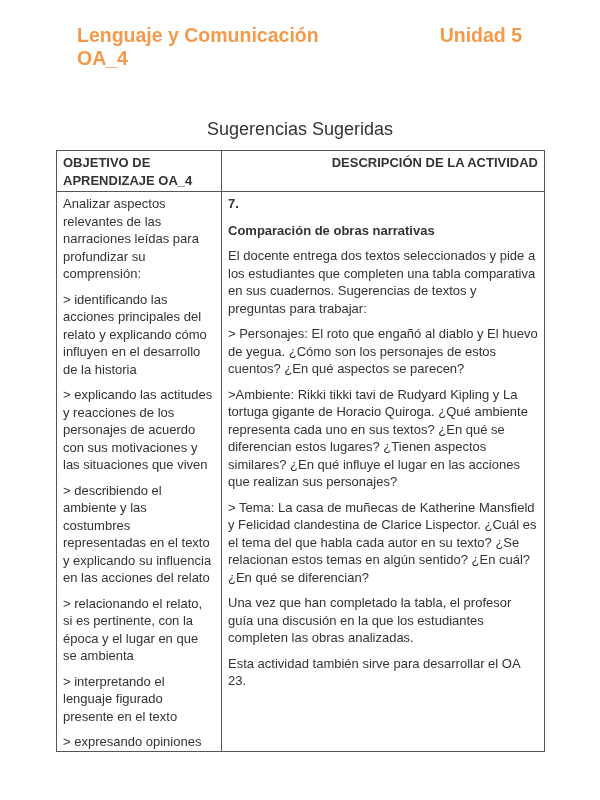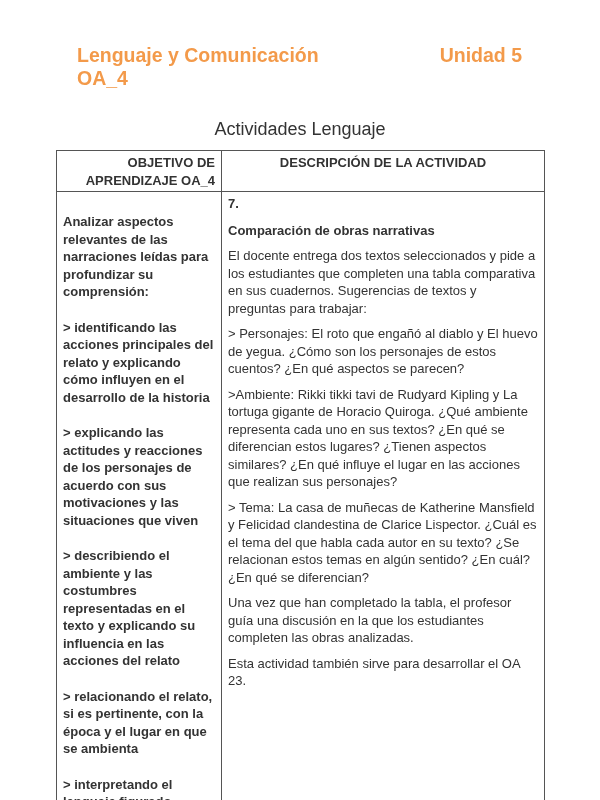--- a/index.html
+++ b/index.html
@@ -12,21 +12,21 @@
       height: 800px;
       position: relative;
       overflow: hidden;
       font-family: "Liberation Sans", sans-serif;
       color: #222222;
     }
     .header {
       position: absolute;
       left: 77px;
       right: 78px;
-      top: 44px;
+      top: 24px;
     }
     .header-row {
       display: flex;
       justify-content: space-between;
       align-items: baseline;
       font-weight: bold;
       font-size: 19.5px;
       line-height: 23px;
     }
     .orange { color: #f39a4a; }
@@ -53,29 +53,29 @@
       color: #333333;
       table-layout: fixed;
     }
     table.activities td, table.activities th {
       border: 1.5px solid #555555;
       vertical-align: top;
       padding: 3px 6px 0 6px;
     }
     th {
       font-weight: bold;
-      text-align: right;
+      text-align: left;
       height: 37px;
     }
-    th.desc-head { text-align: center; }
+    th.desc-head { text-align: right; }
     col.c1 { width: 165px; }
     col.c2 { width: 323px; }
     .left-col p {
-      margin: 18px 0 8px 0;
-      font-weight: bold;
+      margin: 0 0 8px 0;
+      font-weight: normal;
     }
     .left-col p:last-child { margin-bottom: 0; }
     .left-col { height: 518px; }
     .right-col p {
       margin: 0 0 8px 0;
     }
     .right-col .num, .right-col .activity-title {
       font-weight: bold;
     }
     .right-col .num { margin-bottom: 9px; }
@@ -86,21 +86,21 @@
 <div class="header">
   <div class="header-row">
     <span class="orange">Lenguaje y Comunicación</span>
     <span class="orange">Unidad 5</span>
   </div>
   <div class="header-row">
     <span class="orange">OA_4</span>
   </div>
 </div>
 
-<div class="section-title">Actividades Lenguaje</div>
+<div class="section-title">Sugerencias Sugeridas</div>
 
 <table class="activities">
   <colgroup>
       <col class="c1">
       <col class="c2">
     </colgroup>
   <thead>
     <tr>
       <th>OBJETIVO DE APRENDIZAJE OA_4</th>
       <th class="desc-head">DESCRIPCIÓN DE LA ACTIVIDAD</th>

